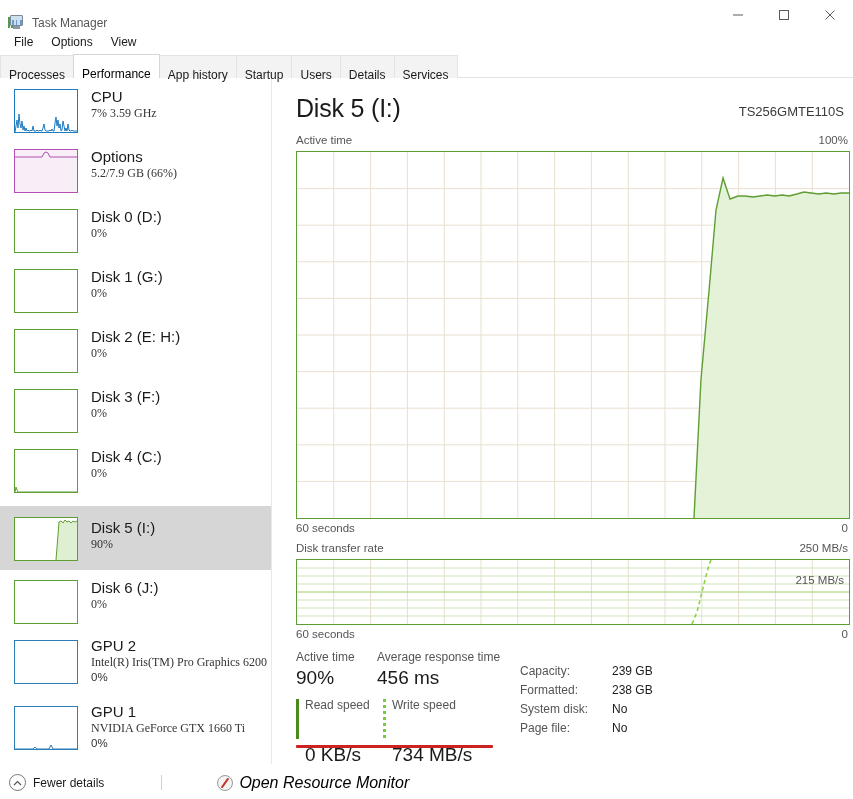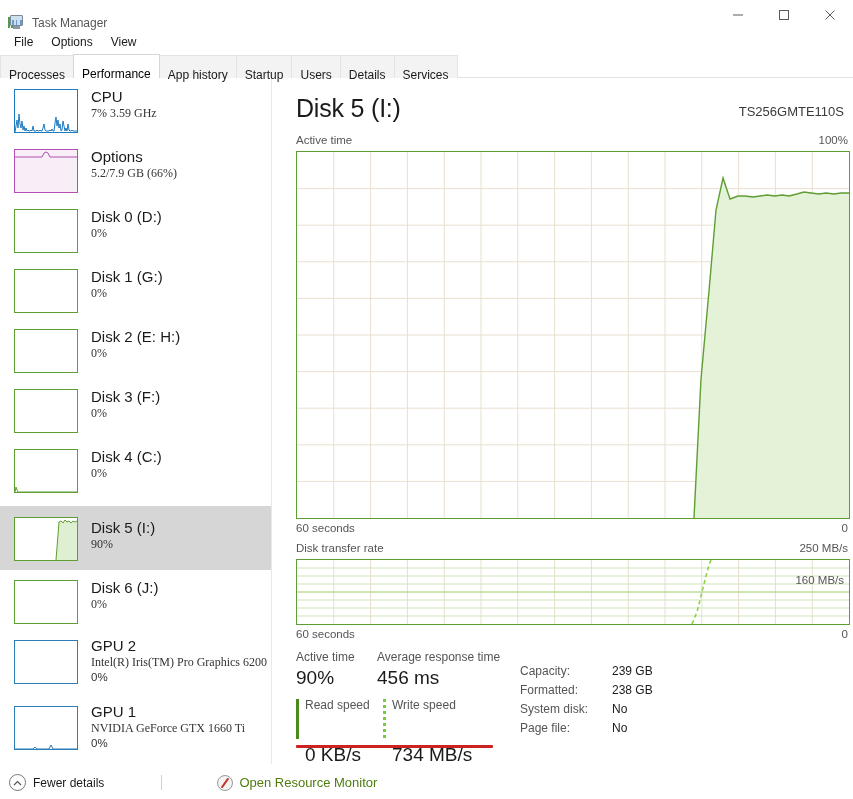--- a/index.html
+++ b/index.html
@@ -169,21 +169,21 @@
   .foot-text { font-size: 12px; color: #1a1a1a; }
   .foot-div { width: 1px; height: 15px; background: #cfcfcf; margin: 0 11px 0 13px; }
   .res-icon {
     width: 16px; height: 16px; border-radius: 50%; border: 1px solid #9a9a9a;
     margin-right: 6px; position: relative; background: #f3f3f3;
   }
   .res-icon:after {
     content: ""; position: absolute; left: 6px; top: 1px; width: 2px; height: 12px;
     background: #c0392b; transform: rotate(36deg); border-radius: 1px;
   }
-  .res-link { font-size: 13px; color: #4d7c0f; }
+  .res-link { font-size: 16px; color: #000000; font-style: italic; }
 </style>
 </head>
 <body>
 
 <div class="titlebar">
   <div class="tb-icon">
     <div class="bars"></div>
       <div class="mon"></div>
       <div class="stand"></div>
   </div>
@@ -416,21 +416,21 @@
         <line x1="0" y1="24" x2="552" y2="24"></line>
           <line x1="0" y1="40" x2="552" y2="40"></line>
         <line x1="0" y1="48" x2="552" y2="48"></line>
           <line x1="0" y1="56" x2="552" y2="56"></line>
       </g>
       <line x1="0" y1="32" x2="552" y2="32" stroke="#9ccb6b" stroke-width="1"></line>
       <polyline fill="none" stroke="#8ed14b" stroke-width="1.6" stroke-dasharray="4,3" points="395,64 400,52 404,36 408,20 412,5 414,0"></polyline>
     </svg>
   </div>
 
-  <div class="inchart-label" style="right:9px; top:495px;">160 MB/s</div>
+  <div class="inchart-label" style="right:9px; top:495px;">215 MB/s</div>
 
   <div class="glabel-row" style="top:549px">
     <span>60 seconds</span>
     <span class="right">0</span>
   </div>
 
   <div class="stats">
 
     <div class="statcol" style="left:0; top:0;">
       <div class="stat-label">Active time</div>

